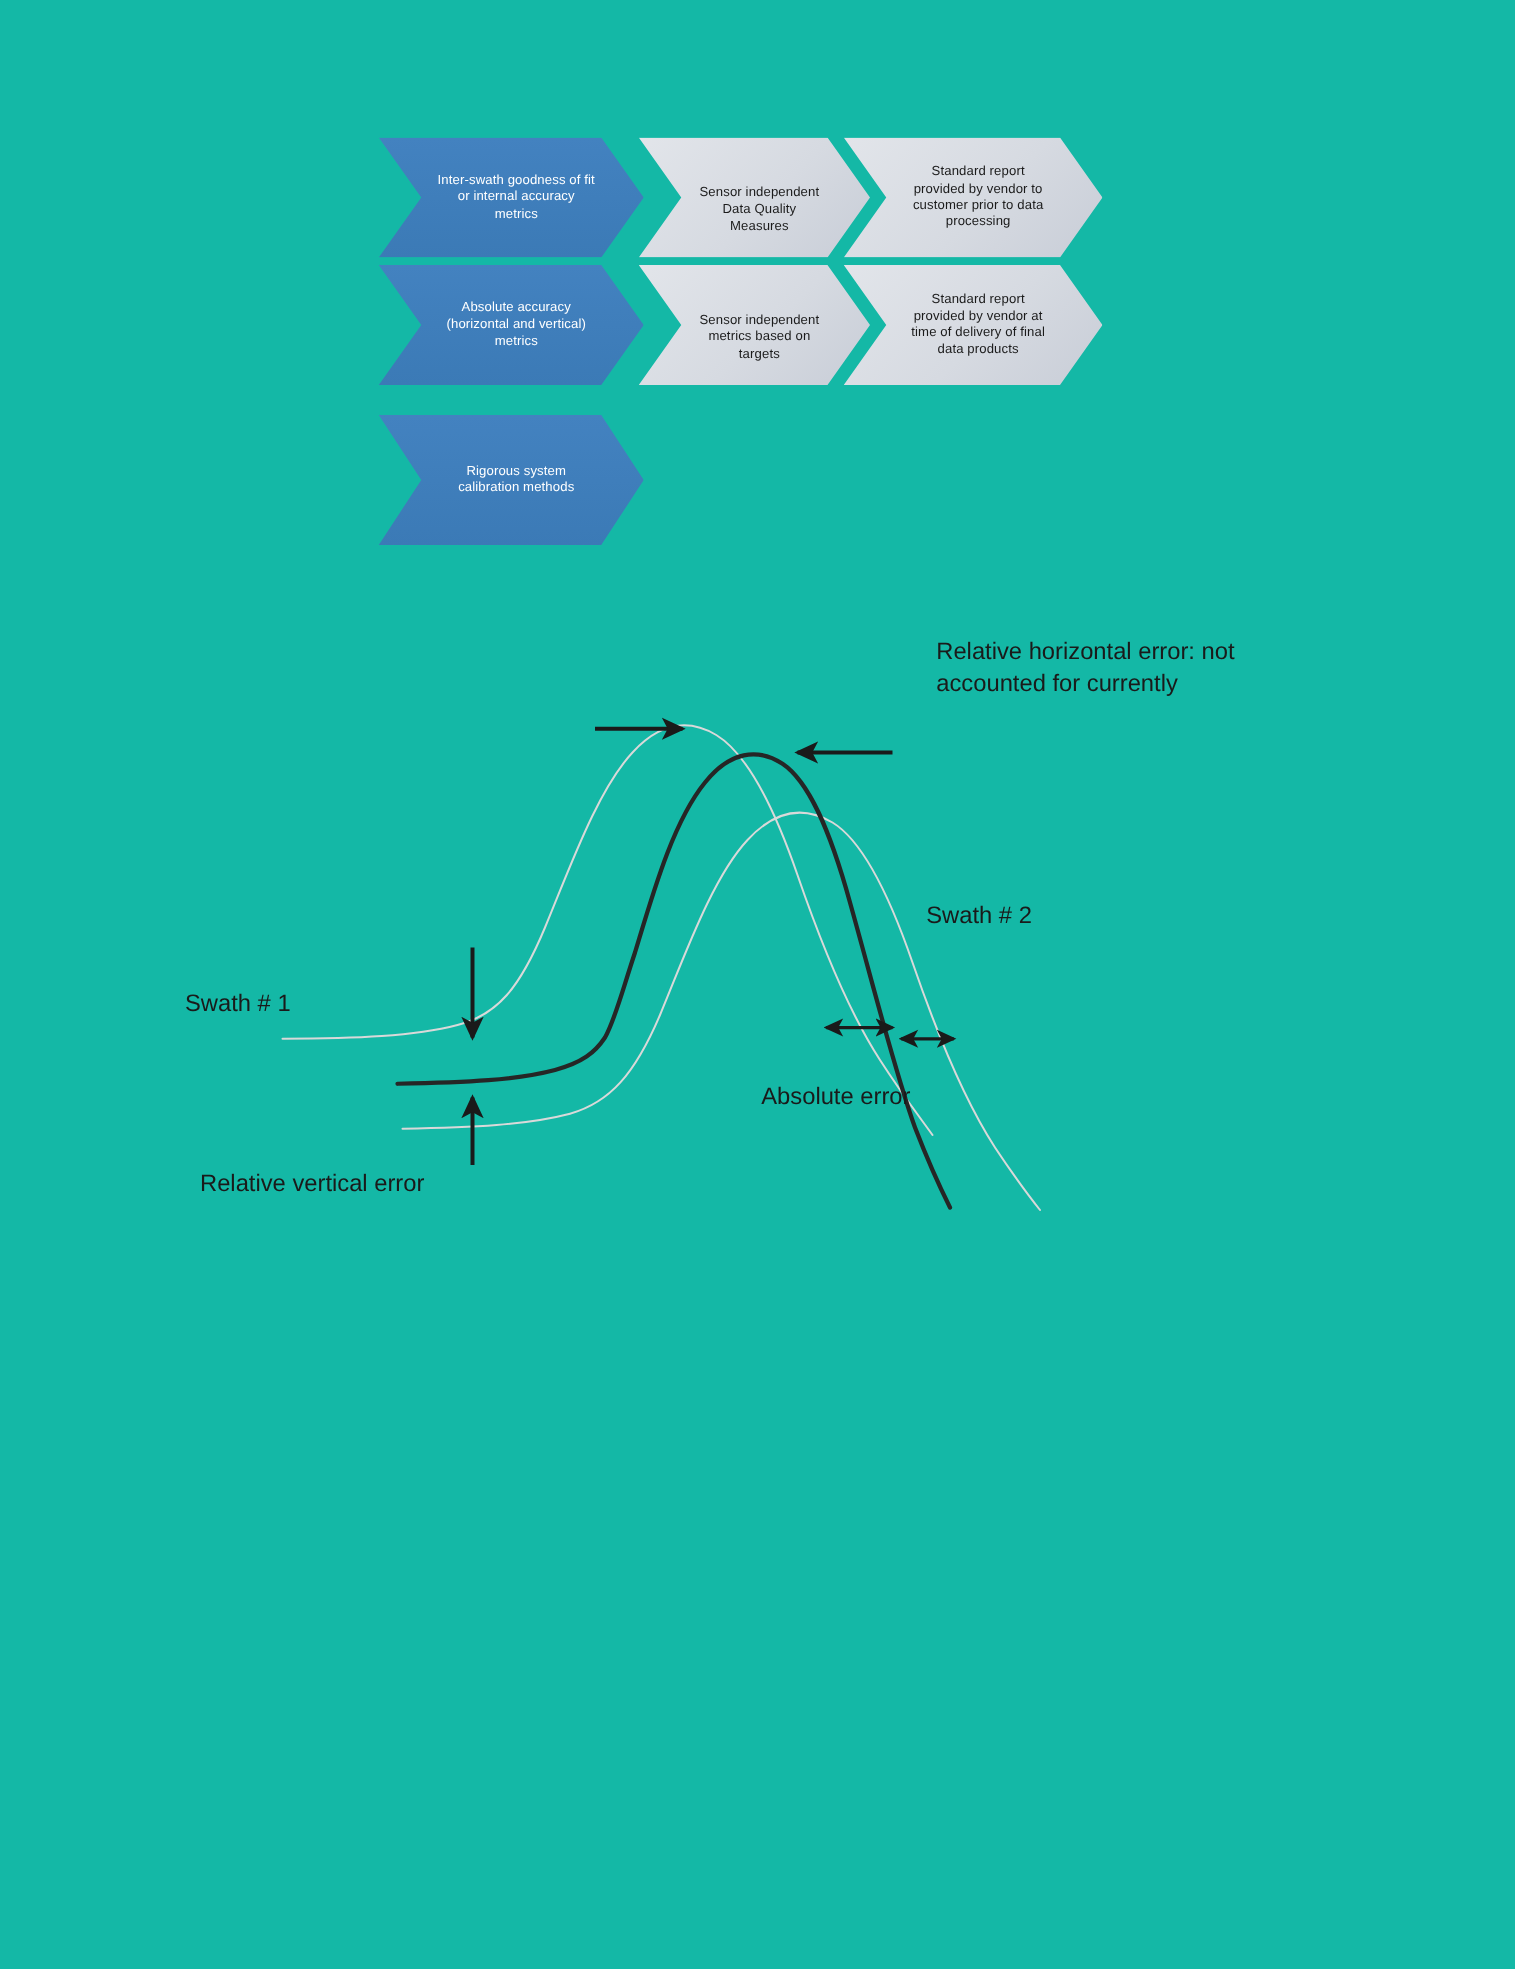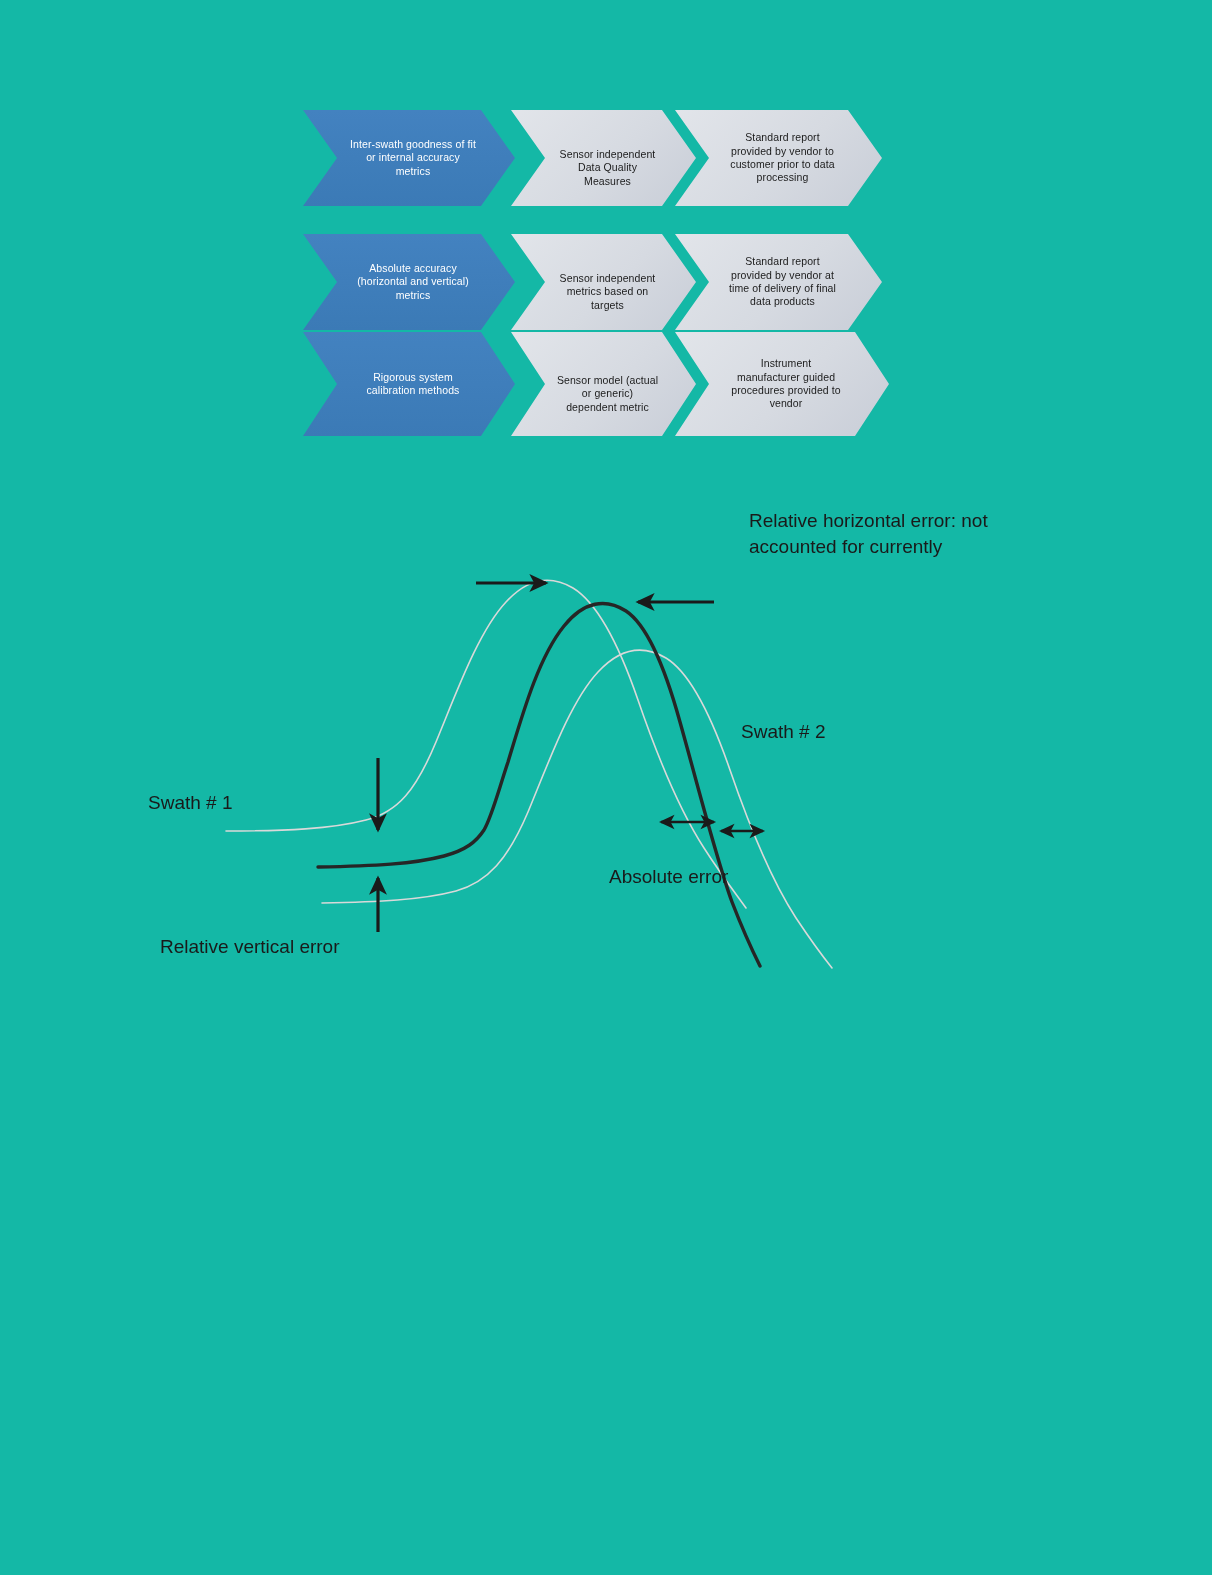--- a/index.html
+++ b/index.html
@@ -72,21 +72,21 @@
   }
   
   .col0 { left: 7px;   width: 212px; }
   .col1 { left: 215px; width: 185px; }
   .col2 { left: 379px; width: 207px; justify-content: center; }
   .col0 .chev-label { padding-left: 22px; padding-right: 14px; }
   .col1 .chev-label { padding-left: 24px; padding-right: 16px; margin-top: 20px; }
   .col2 .chev-label { padding-left: 26px; padding-right: 18px; }
 
   .row0 { top: 10px; }
-  .row1 { top: 134px; }
+  .row1 { top: 112px; }
   .row2 { top: 232px; }
 
   
   .row2 .chev { height: 104px; }
   .row2 { height: 104px; }
   .row2 .col2 { width: 214px; }
 
   
   #swath-diagram {
     position: absolute;
@@ -172,31 +172,20 @@
 provided by vendor at
 time of delivery of final
 data products</span>
       </div>
     </div>
 
     <div class="chev-row row2">
       <div class="chev chev-blue col0">
         <span class="chev-label">Rigorous system
 calibration methods</span>
-      </div>
-      <div class="chev chev-gray col1">
-        <span class="chev-label">Sensor model (actual
-or  generic)
-dependent metric</span>
-      </div>
-      <div class="chev chev-gray col2">
-        <span class="chev-label">Instrument
-manufacturer guided
-procedures provided to
-vendor</span>
       </div>
     </div>
 
   </div>
 
   <div id="swath-diagram">
     <svg id="swath-svg" viewBox="0 0 920 490" xmlns="http://www.w3.org/2000/svg">
 
       <defs>
         <marker id="arrowhead" markerWidth="7" markerHeight="7" refX="5.2" refY="3.2" orient="auto" markerUnits="strokeWidth">

